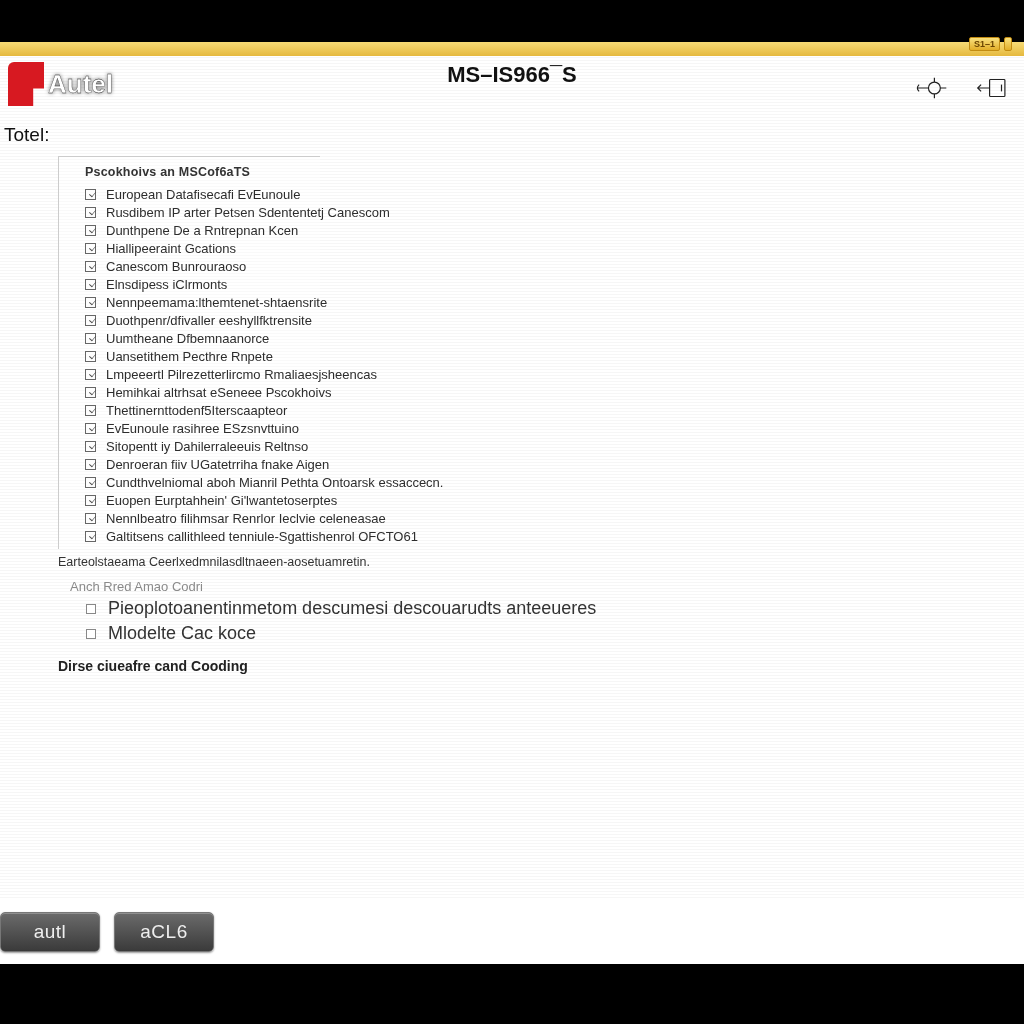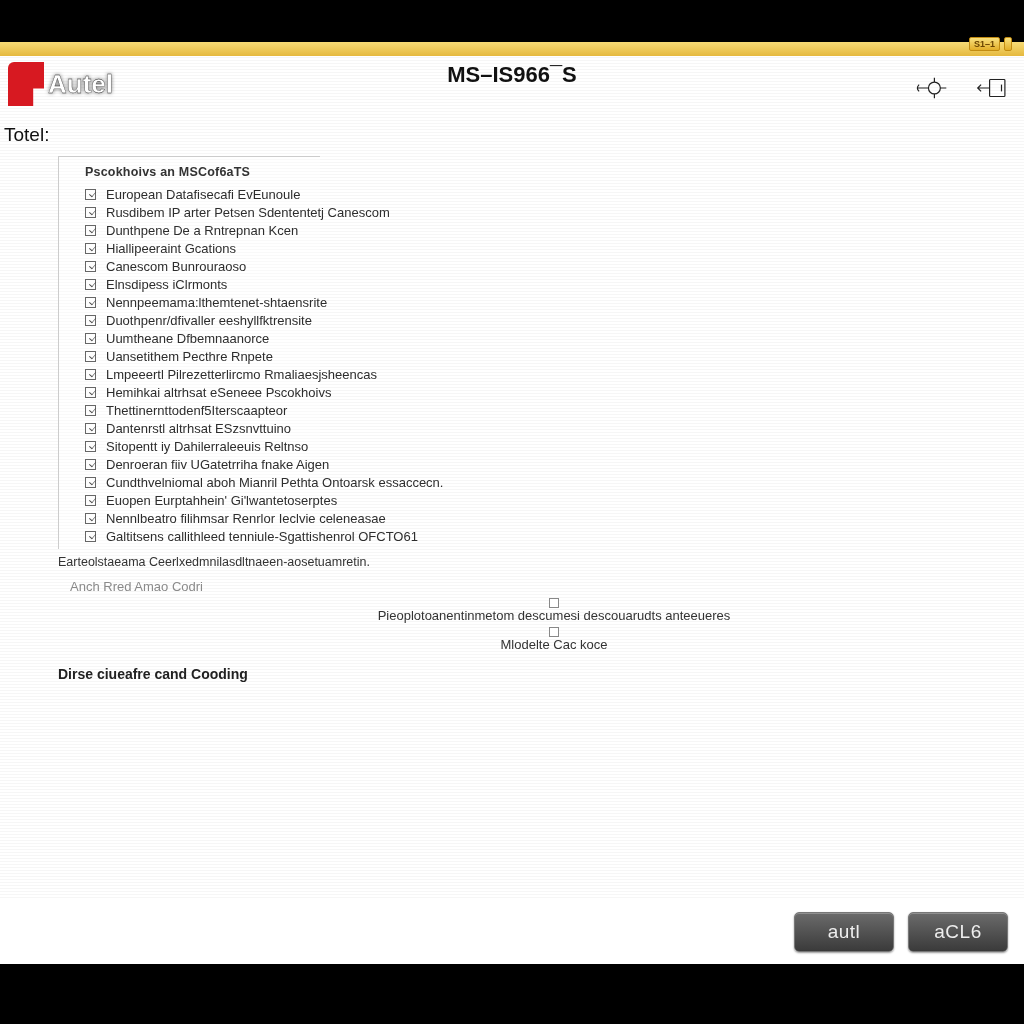--- a/index.html
+++ b/index.html
@@ -35,26 +35,26 @@
   .panel { margin: 4px 0 0 56px; width: 262px; border:1px solid #ccc; border-right:none; border-bottom:none;
            background:rgba(255,255,255,.4); padding:6px 0 4px 0;}
   .panel-title { font-size:12.5px; font-weight:600; color:#333; padding:2px 0 6px 26px; letter-spacing:.2px;}
   .row { display:flex; align-items:center; gap:10px; padding:1.5px 0 1.5px 26px; font-size:13px; color:#2d2d2d; white-space:nowrap;}
   .cb  { width:11px; height:11px; border:1.2px solid #666; background:#fdfdfd; position:relative; flex:0 0 auto;}
   .cb.checked::after{ content:""; position:absolute; inset:1px; border:1px solid #444; border-width:0 1.5px 1.5px 0;
                       transform: translate(2px,-1px) rotate(40deg) scale(.55,.9);}
 
   .caption { margin:6px 0 0 56px; font-size:12.5px; color:#333; }
   .sub-h   { margin:10px 0 0 68px; font-size:13px; color:#8a8a8a;}
-  .opt     { margin:4px 0 0 84px; display:flex; align-items:center; font-size:13px; color:#333;flex-direction:column;}
+  .opt     { margin:4px 0 0 84px; display:flex; align-items:center; gap:12px; font-size:18px; color:#333;}
   .sq      { width:10px; height:10px; border:1.2px solid #888; background:#fff; }
   .section { margin:14px 0 0 56px; font-size:14px; font-weight:600; color:#222;}
 
   
-  .footer { height:64px; background:#fff; display:flex; justify-content:flex-end; align-items:center;
+  .footer { height:64px; background:#fff; display:flex; align-items:center;
             gap:14px; padding-right:16px; border-top:0; }
   .btn { width:100px; height:40px; border:1px solid #777; border-radius:5px;
          background:linear-gradient(#6b6b6b,#3a3a3a); color:#eee; font-size:19px; font-weight:500;
          display:flex; align-items:center; justify-content:center; letter-spacing:.5px;
          box-shadow: inset 0 1px 0 rgba(255,255,255,.25), 0 1px 2px rgba(0,0,0,.4);}
 </style>
 </head>
 <body>
 
 <div class="outer">
@@ -142,21 +142,21 @@
             <div class="row">
               <span class="cb checked"></span>
               <span>Hemihkai altrhsat eSeneee Pscokhoivs</span>
             </div>
             <div class="row">
               <span class="cb checked"></span>
               <span>Thettinernttodenf5Iterscaapteor</span>
             </div>
             <div class="row">
               <span class="cb checked"></span>
-              <span>Dantenrstl altrhsat ESzsnvttuino</span>
+              <span>EvEunoule rasihree ESzsnvttuino</span>
             </div>
             <div class="row">
               <span class="cb checked"></span>
               <span>Sitopentt iy Dahilerraleeuis Reltnso</span>
             </div>
             <div class="row">
               <span class="cb checked"></span>
               <span>Denroeran fiiv UGatetrriha fnake Aigen</span>
             </div>
             <div class="row">

